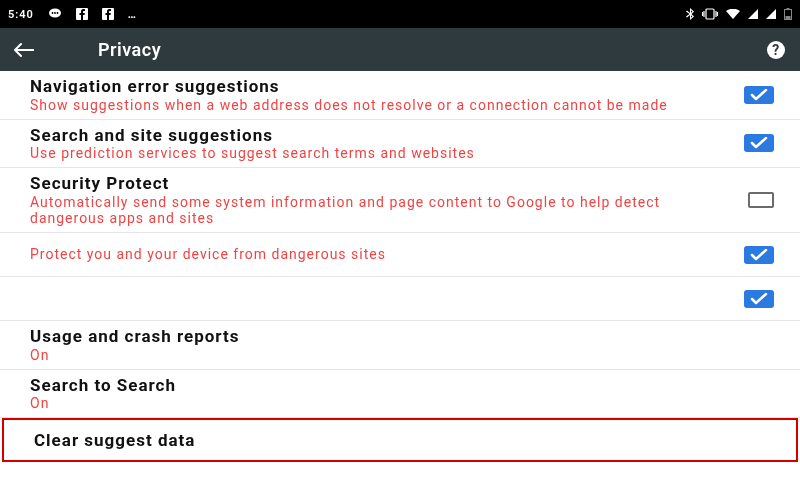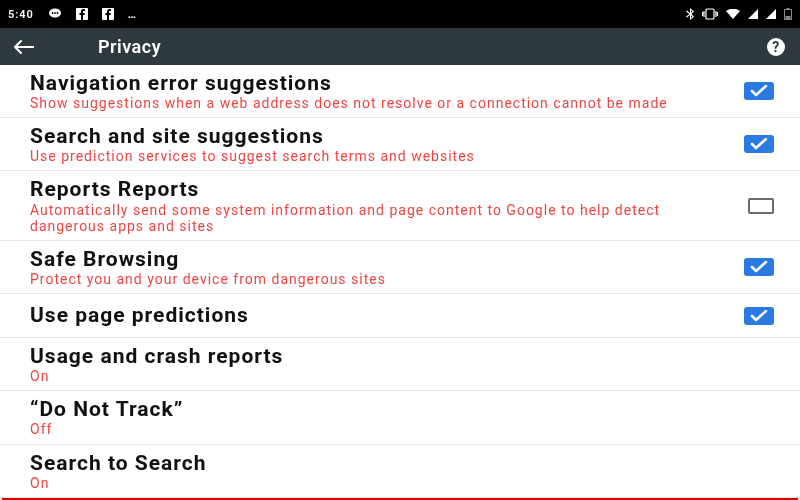--- a/index.html
+++ b/index.html
@@ -20,41 +20,41 @@
     color: #fff;
     font-size: 11px;
     justify-content: space-between;
   }
   .sb-left { display: flex; align-items: center; gap: 14px; }
   .sb-right { display: flex; align-items: center; gap: 8px; }
   .sb-time { font-weight: 600; letter-spacing: 1px; }
   .sb-icon svg { display: block; }
   .app-bar {
     background: #2f3a3f;
-    height: 37px;
+    height: 43px;
     display: flex;
     align-items: center;
     padding: 0 12px;
     color: #fff;
   }
   .back-btn { width: 36px; display: flex; align-items: center; cursor: pointer; }
   .app-title { font-size: 18px; font-weight: 600; flex: 1; padding-left: 50px; letter-spacing: 0.5px; }
   .help-btn { width: 24px; height: 24px; display:flex; align-items:center; justify-content:center; cursor:pointer; }
   .list { background: #fff; }
   .row {
     display: flex;
     align-items: center;
     border-bottom: 1px solid #e6e6e6;
     padding: 6px 26px 6px 30px;
     cursor: pointer;
     min-height: 44px;
   }
   .row-text { flex: 1; padding-right: 20px; }
   .row-title {
-    font-size: 21px;
+    font-size: 17px;
     font-weight: 700;
     color: #111;
     letter-spacing: 1px;
     line-height: 1.15;
   }
   .row-sub {
     font-size: 14px;
     color: #ef4444;
     letter-spacing: 1px;
     line-height: 1.15;
@@ -168,60 +168,52 @@
         <div class="row-sub">Use prediction services to suggest search terms and websites</div>
       </div>
       <div class="checkbox on">
         <svg width="18" height="12" viewBox="0 0 18 12">
           <path d="M2 6l4 4 10-9" stroke="#fff" stroke-width="2.5" fill="none" stroke-linecap="round" stroke-linejoin="round"></path>
         </svg>
       </div>
     </div>
     <div class="row">
       <div class="row-text">
-        <div class="row-title">Reports Reports</div>
+        <div class="row-title">Security Protect</div>
         <div class="row-sub">Automatically send some system information and page content to Google to help detect dangerous apps and sites</div>
       </div>
       <div class="checkbox off"></div>
     </div>
     <div class="row">
       <div class="row-text">
-        <div class="row-title">Safe Browsing</div>
         <div class="row-sub">Protect you and your device from dangerous sites</div>
       </div>
       <div class="checkbox on">
         <svg width="18" height="12" viewBox="0 0 18 12">
           <path d="M2 6l4 4 10-9" stroke="#fff" stroke-width="2.5" fill="none" stroke-linecap="round" stroke-linejoin="round"></path>
         </svg>
       </div>
     </div>
     <div class="row">
       <div class="row-text">
-        <div class="row-title">Use page predictions</div>
       </div>
       <div class="checkbox on">
         <svg width="18" height="12" viewBox="0 0 18 12">
           <path d="M2 6l4 4 10-9" stroke="#fff" stroke-width="2.5" fill="none" stroke-linecap="round" stroke-linejoin="round"></path>
         </svg>
       </div>
     </div>
     <div class="row">
       <div class="row-text">
         <div class="row-title">Usage and crash reports</div>
         <div class="row-sub">On</div>
       </div>
     </div>
     <div class="row">
       <div class="row-text">
-        <div class="row-title">“Do Not Track”</div>
-        <div class="row-sub">Off</div>
-      </div>
-    </div>
-    <div class="row">
-      <div class="row-text">
         <div class="row-title">Search to Search</div>
         <div class="row-sub">On</div>
       </div>
     </div>
     <div class="row highlight">
       <div class="row-text">
         <div class="row-title">Clear suggest data</div>
       </div>
     </div>
   </div>

